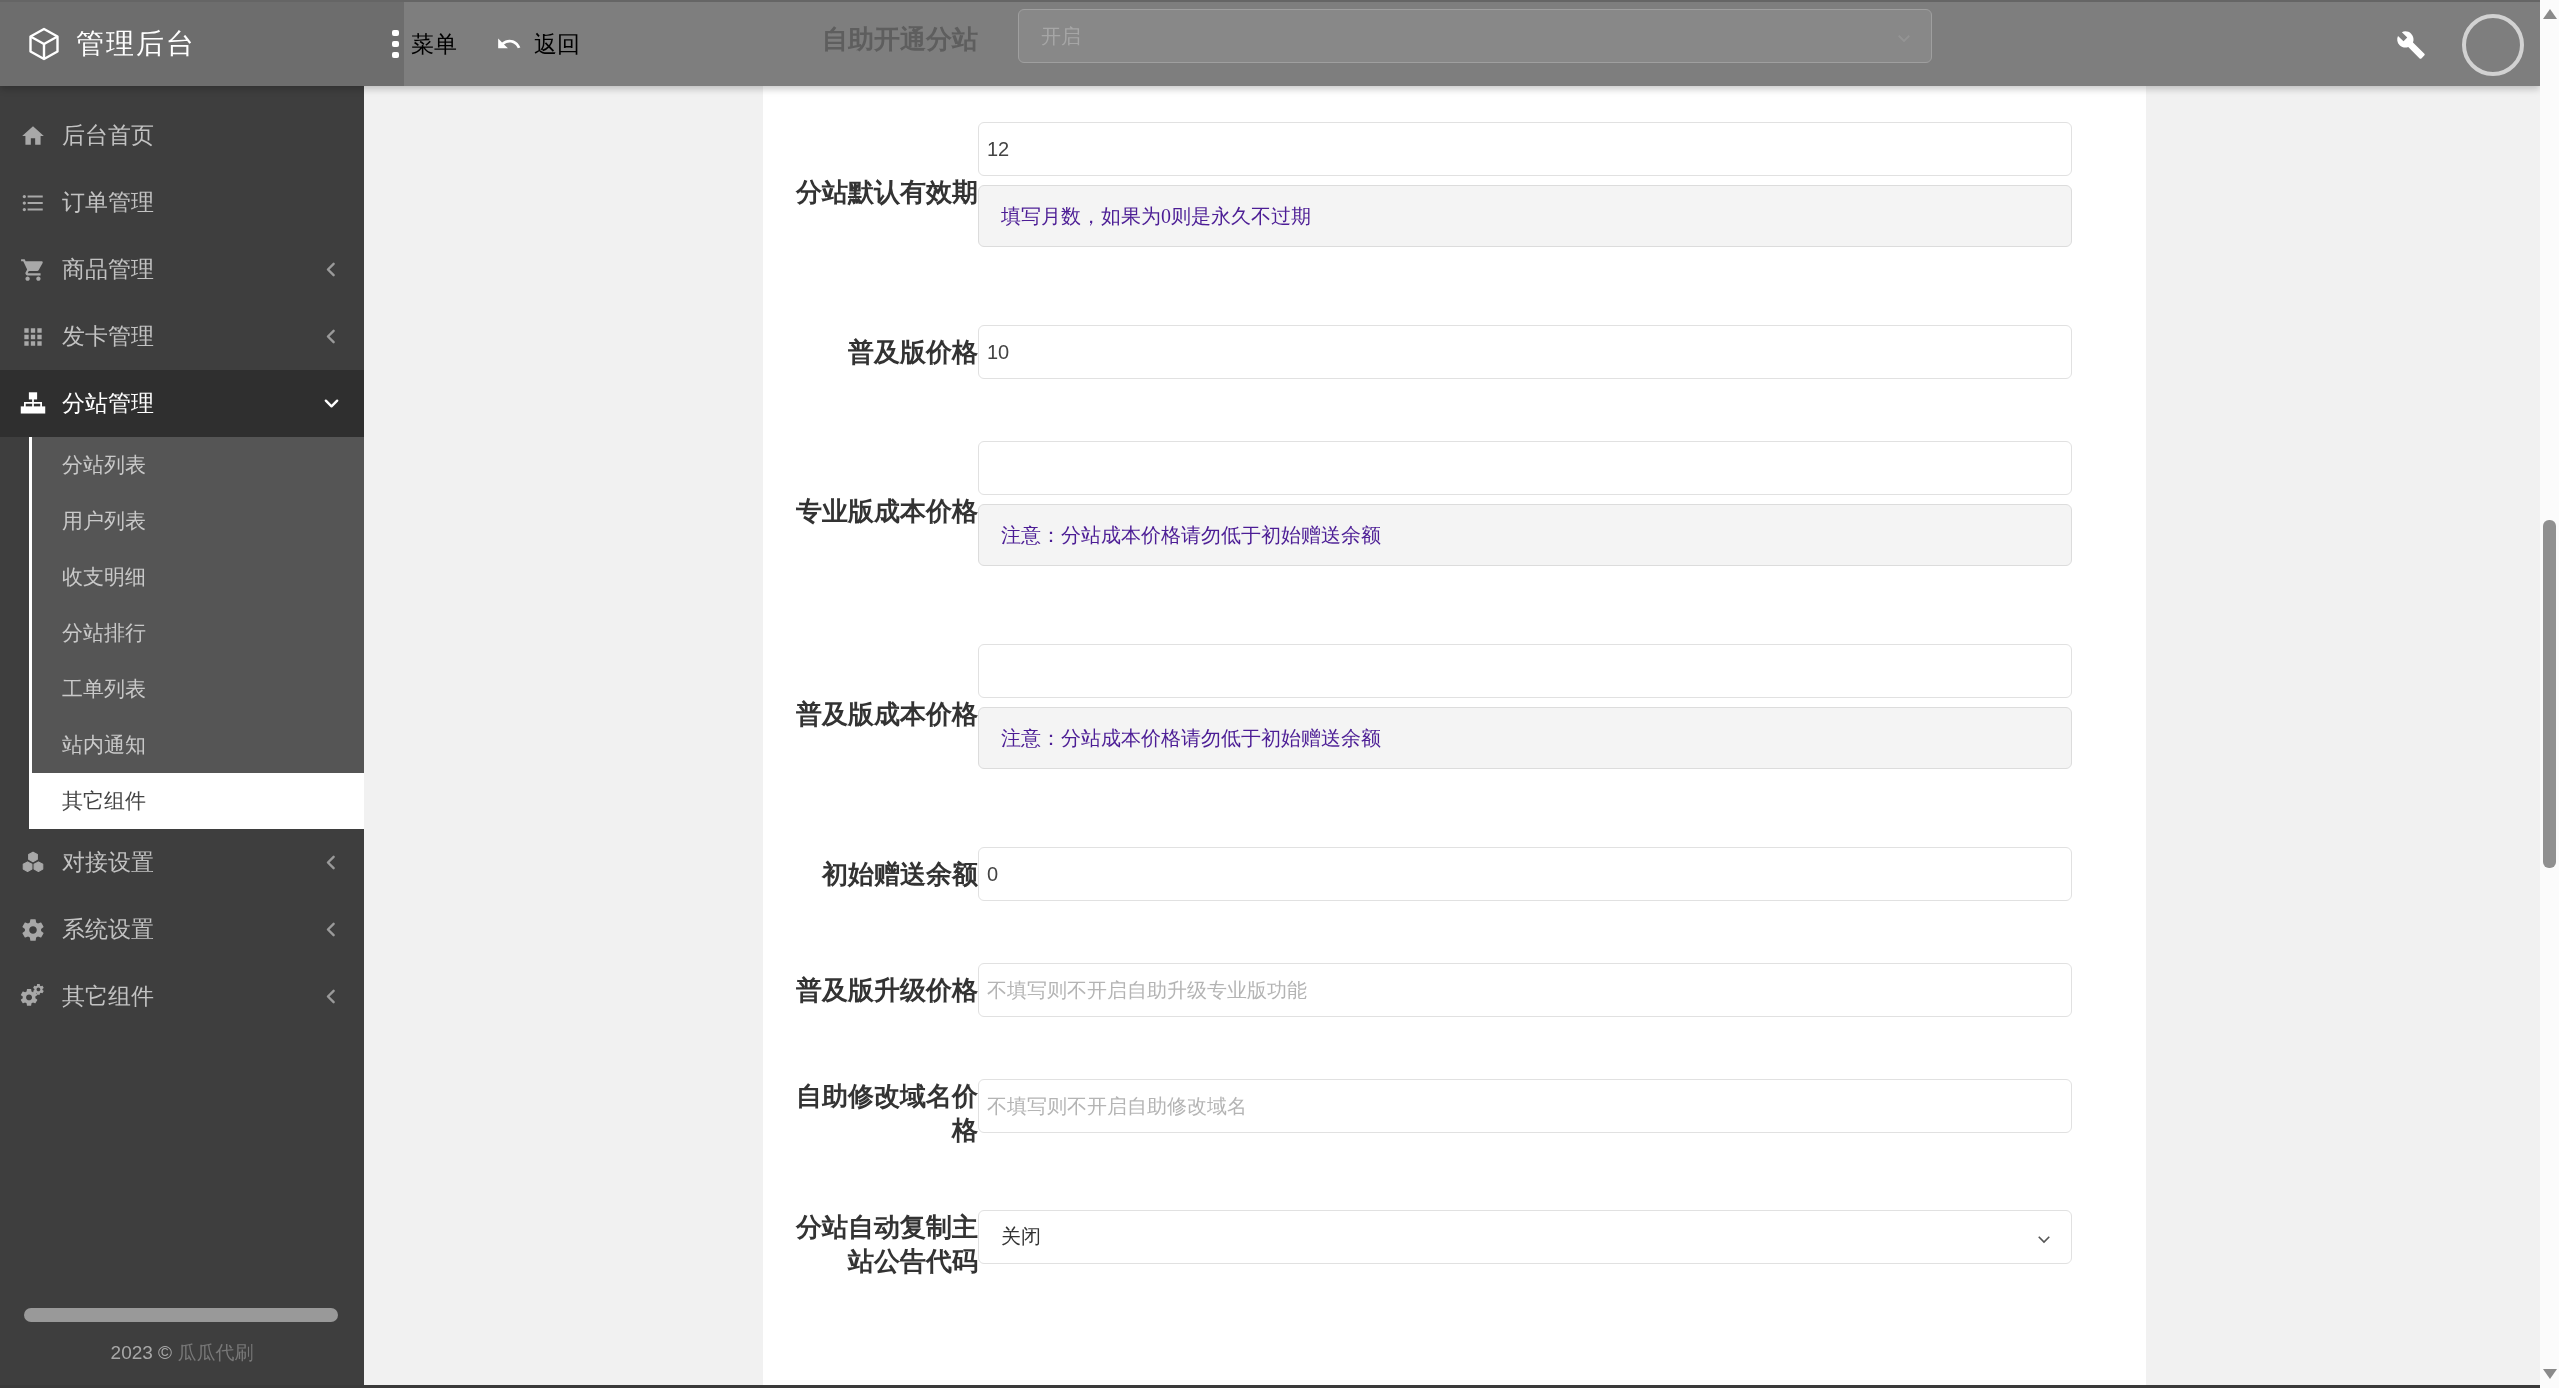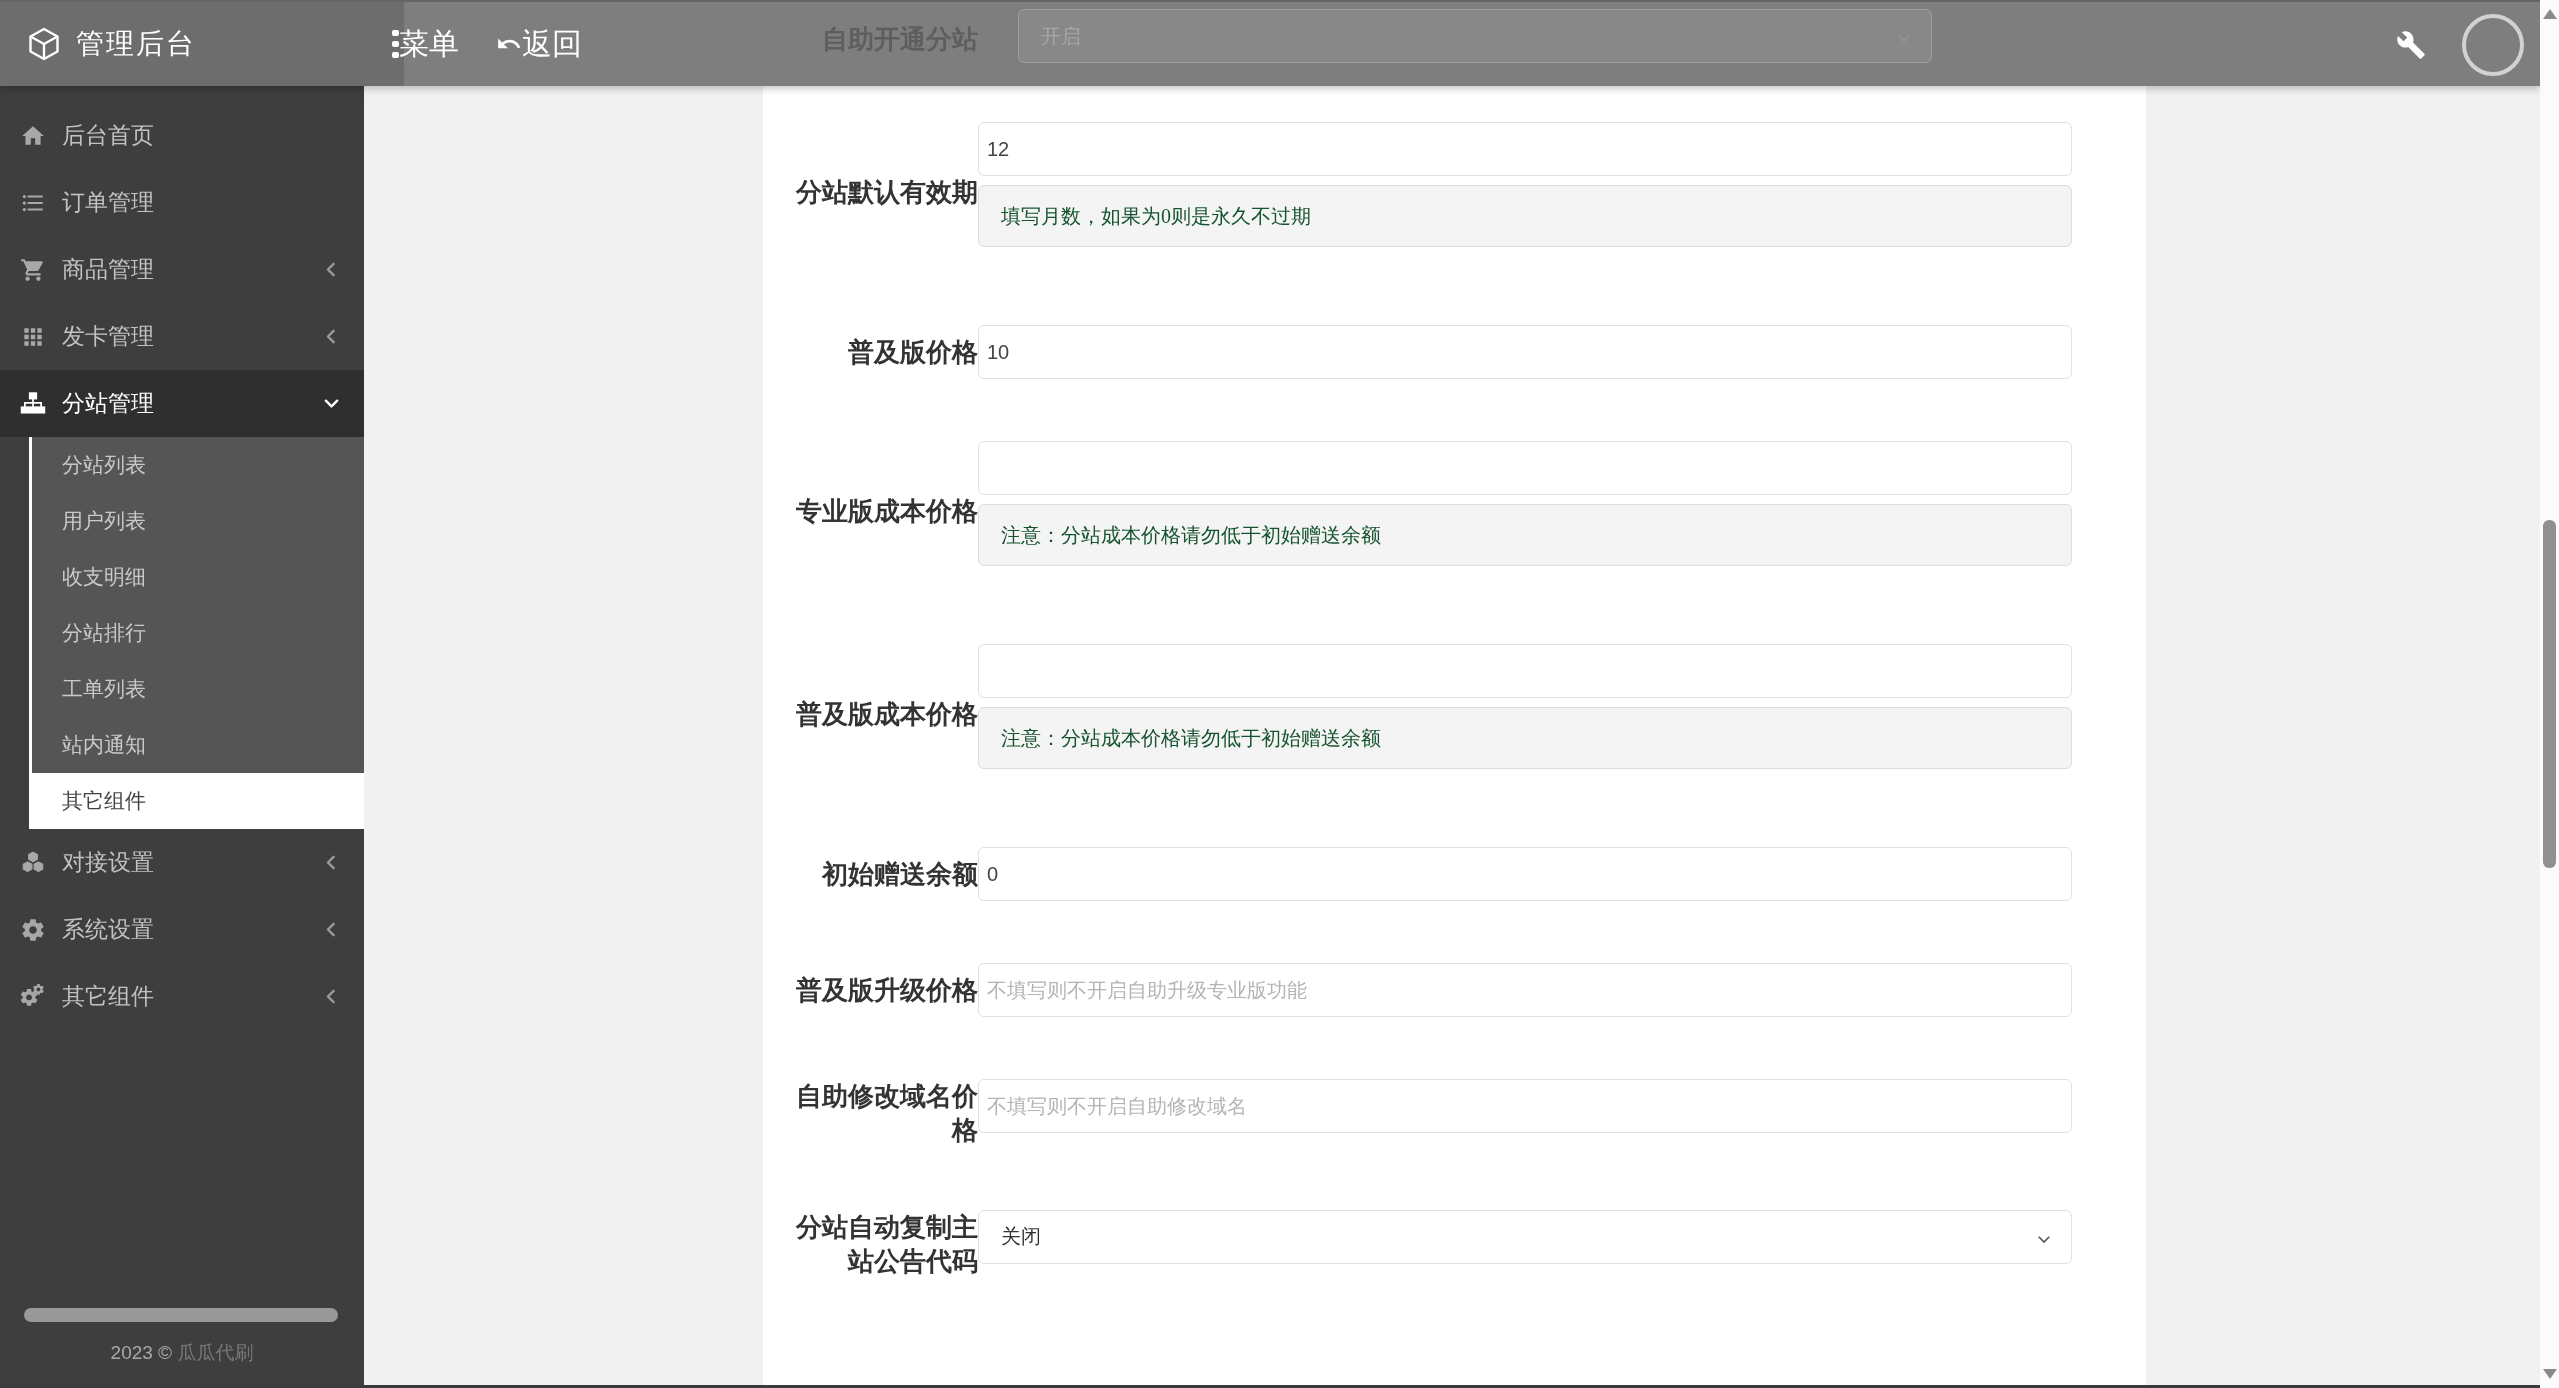--- a/index.html
+++ b/index.html
@@ -16,21 +16,21 @@
     box-shadow:0 3px 7px rgba(0,0,0,.22); z-index:40;
   }
   .brand {
     position:absolute; left:0; top:0; width:404px; height:100%;
     background:#6d6d6d; display:flex; align-items:center;
   }
   .brand svg { position:absolute; left:26px; width:36px; height:36px; top:24px; }
   .brand-title { position:absolute; left:76px; color:#fff; font-size:28px; letter-spacing:2px; }
   .nav-btn {
     position:absolute; top:0; height:100%; display:flex; align-items:center;
-    color:#ffffff; font-size:30px; cursor:pointer; 
+    color:#000000; font-size:23px; cursor:pointer; gap:12px;
   }
   .nav-btn.menu { left:392px; }
   .nav-btn.back { left:496px; }
   .dots-icon { display:inline-flex; flex-direction:column; gap:5px; }
   .dots-icon i { width:7px; height:6px; background:#fff; border-radius:2px; display:block; }
   .nav-right-icon { position:absolute; top:28px; width:30px; height:30px; }
   .wrench { left:2396px; }
   .avatar {
     position:absolute; left:2462px; top:12px; width:62px; height:62px;
     border-radius:50%; border:4px solid #d2d2d2; background:transparent;
@@ -96,21 +96,21 @@
   .fcol { width:1094px; }
   .tinput {
     width:1094px; height:54px; border:1px solid #e1e1e1; border-radius:6px;
     padding:0 8px; font-size:20px; color:#444444; background:#fff; outline:none;
     font-family:"Liberation Sans","DejaVu Sans",sans-serif;
   }
   .tinput::placeholder { color:#b4b4b4; opacity:1; }
   .note {
     width:1094px; height:62px; margin:9px 0 16px 0;
     background:#f4f4f4; border:1px solid #dcdcdc; border-radius:6px;
-    padding:0 22px; line-height:60px; font-size:20px; color:#14532d;
+    padding:0 22px; line-height:60px; font-size:20px; color:#4c1d95;
     font-family:"Liberation Serif","DejaVu Serif",serif;
     white-space:nowrap; overflow:hidden;
   }
   .fselect {
     position:relative; width:1094px; height:54px; border:1px solid #e1e1e1;
     border-radius:6px; background:#fff; display:flex; align-items:center;
     padding:0 22px; font-size:20px; color:#333333; cursor:pointer;
   }
   .fselect svg { position:absolute; right:18px; top:19px; }
 

